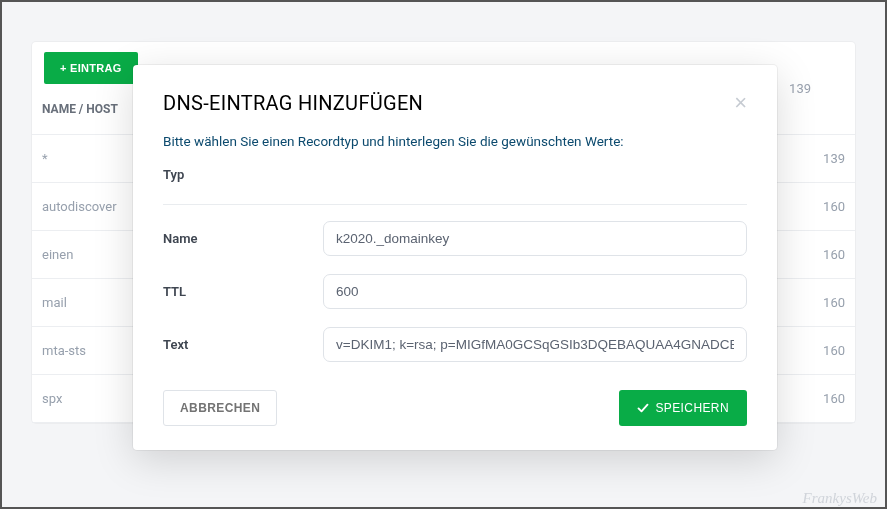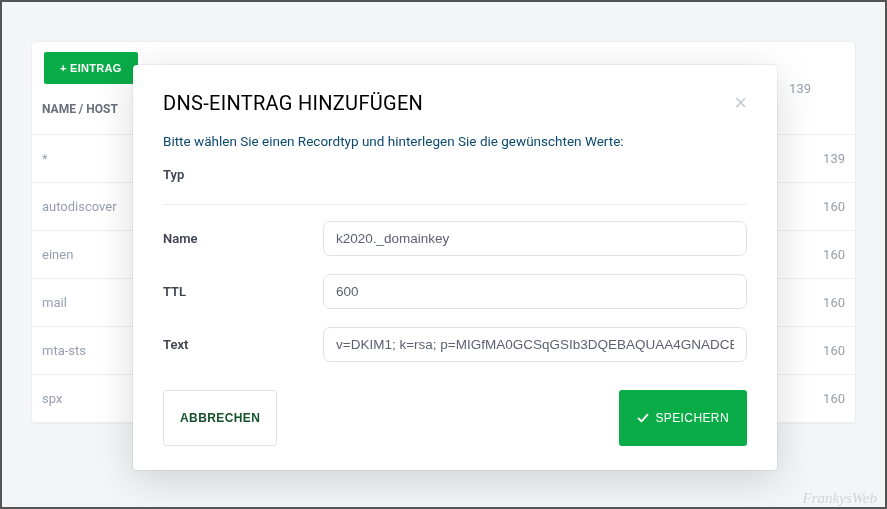--- a/index.html
+++ b/index.html
@@ -143,24 +143,24 @@
       border-top: 5px solid #8a919c;
     }
     .modal-footer {
       display: flex;
       justify-content: space-between;
       padding: 10px 30px 0 30px;
     }
     .btn-cancel {
       background: #fff;
       border: 1px solid #dfe3e8;
-      color: #14532d;
+      color: #737373;
       font-size: 12px;
       font-weight: 700;
-      padding: 20px 16px;
+      padding: 10px 16px;
       border-radius: 3px;
       letter-spacing: 0.4px;
       cursor: pointer;
     }
     .btn-save {
       background: #09ac47;
       border: none;
       color: #fff;
       font-size: 12px;
       font-weight: 400;

